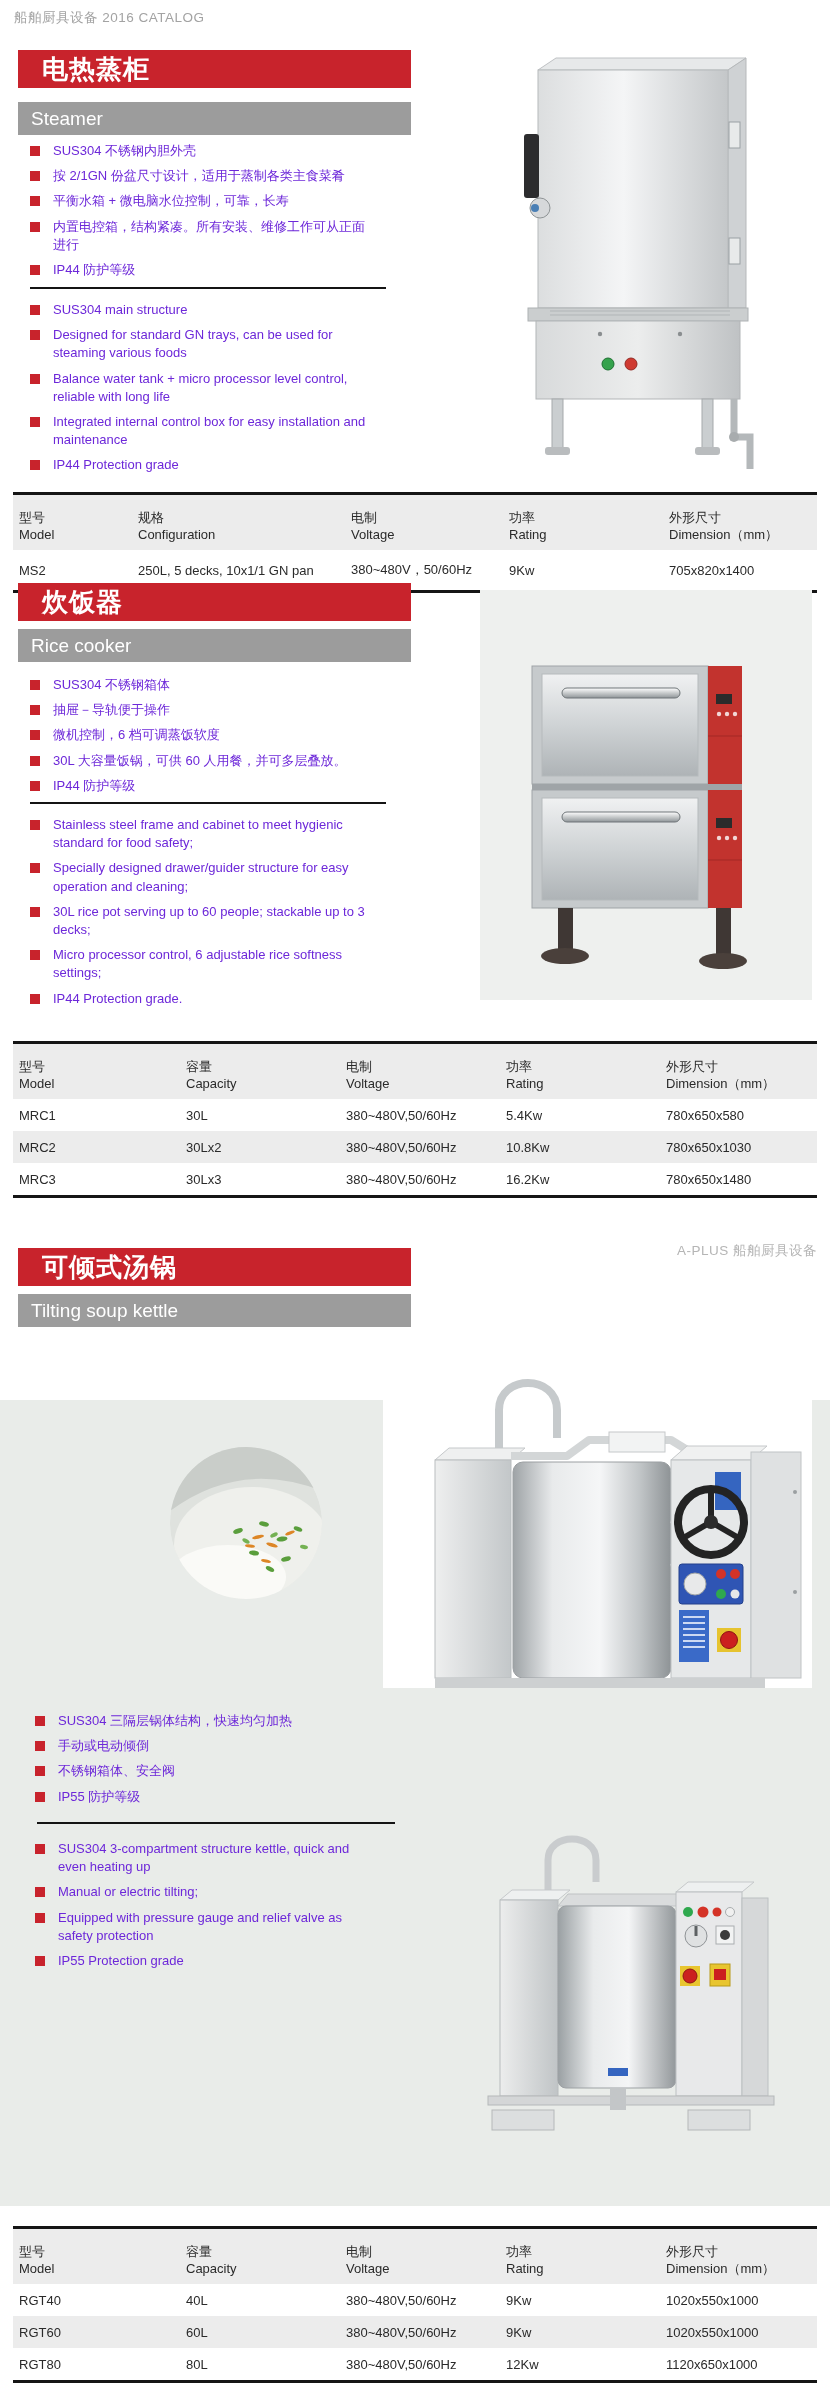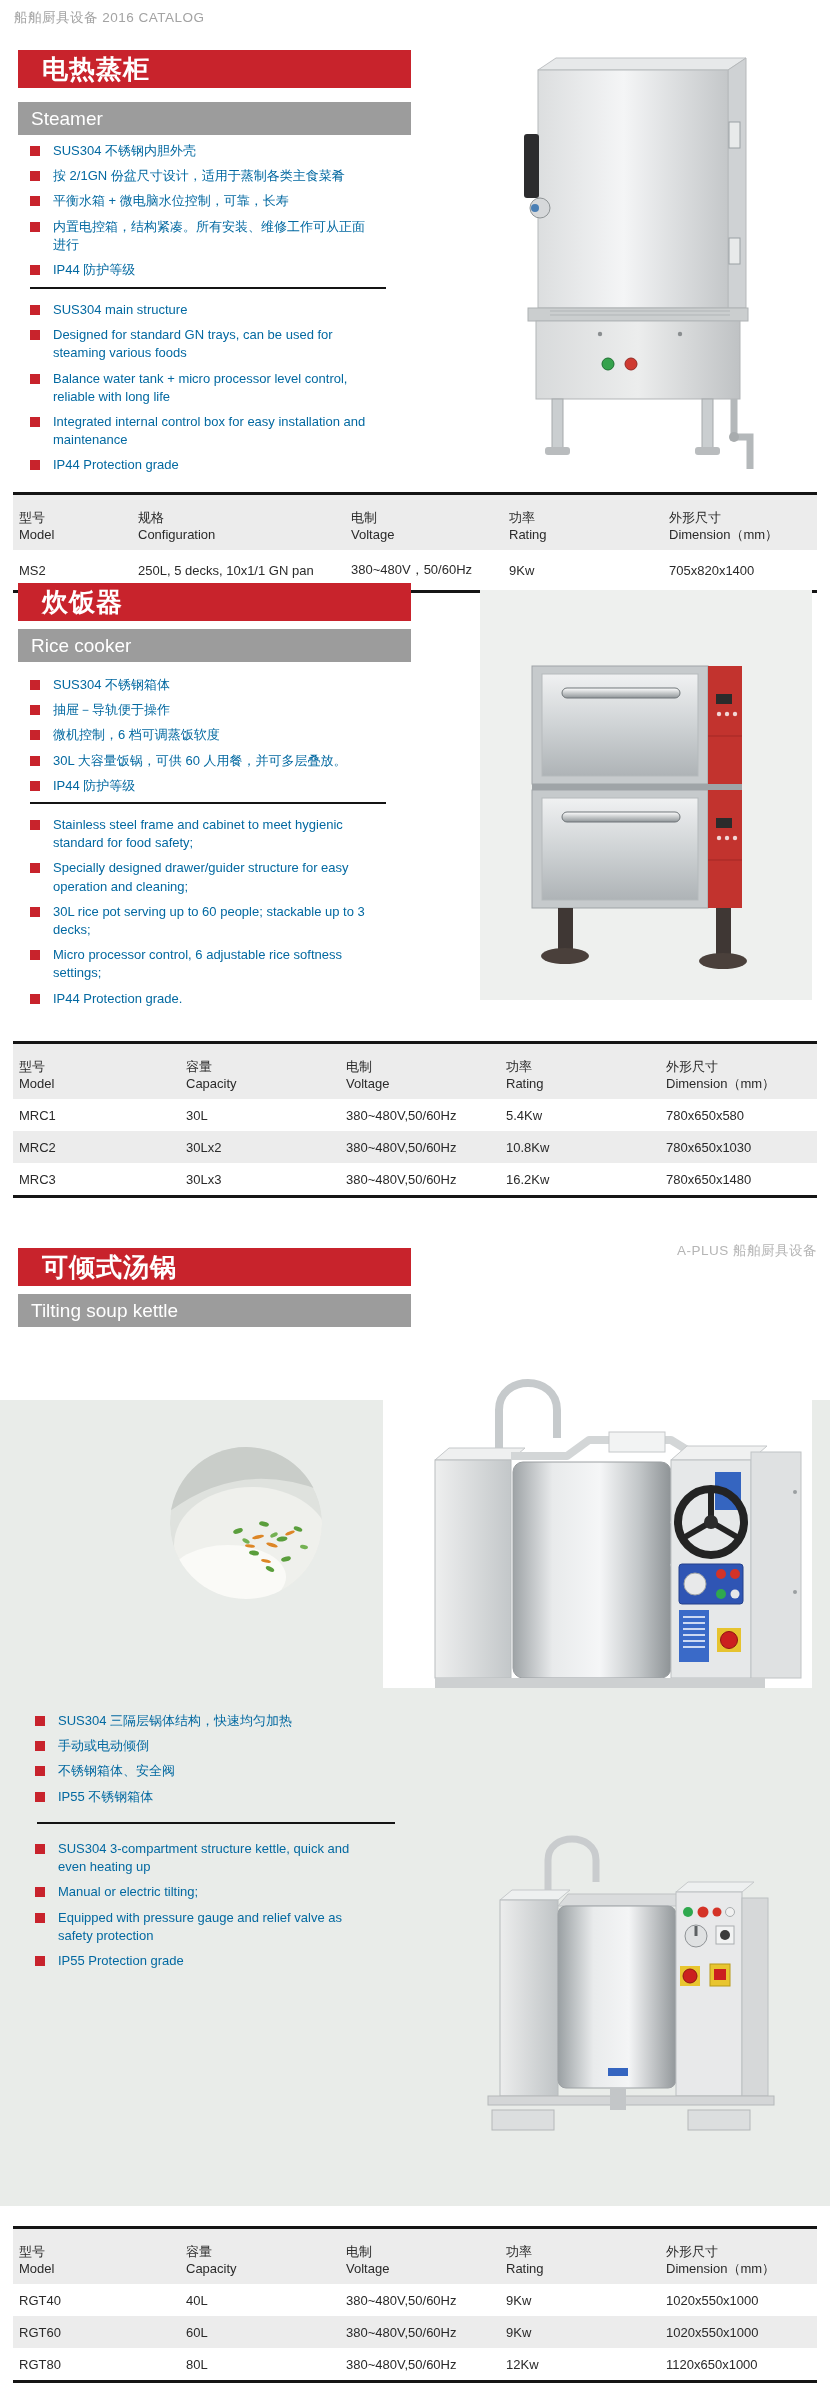--- a/index.html
+++ b/index.html
@@ -8,21 +8,21 @@
     overflow:hidden;font-family:"Liberation Sans","DejaVu Sans",sans-serif;
   }
   .catalog-header{position:absolute;left:14px;top:9px;font-size:13.5px;color:#a3a3a3;letter-spacing:.5px;}
   .brand-note{position:absolute;right:13px;top:1242px;font-size:13.5px;color:#b5b5b5;letter-spacing:.5px;}
 
   .banner-red{position:absolute;left:18px;width:393px;height:38px;background:#c8232c;color:#fff;
     font-size:26px;font-weight:bold;line-height:38px;padding-left:24px;box-sizing:border-box;letter-spacing:1px;}
   .banner-gray{position:absolute;left:18px;width:393px;height:33px;background:#9c9c9c;color:#fff;
     font-size:19px;line-height:33px;padding-left:13px;box-sizing:border-box;}
 
-  .features{position:absolute;margin:0;padding:0;list-style:none;font-size:13px;color:#0369a1;width:338px;}
+  .features{position:absolute;margin:0;padding:0;list-style:none;font-size:13px;color:#6d28d9;width:338px;}
   .features li{position:relative;padding-left:23px;margin-bottom:7px;line-height:1.4;}
   .features .sq{position:absolute;left:0;top:4px;width:10px;height:10px;background:#c8232c;}
 
   .divider{position:absolute;height:2px;background:#141414;}
 
   .tbl{position:absolute;left:13px;width:804px;border-top:3px solid #151515;border-bottom:3px solid #151515;
     font-size:13px;color:#2a2a2a;}
   .tbl .thead{display:grid;background:#ececec;padding:14px 0 7px;line-height:1.32;}
   .tbl .trow{display:grid;align-items:center;}
   .t1 .thead,.t1 .trow{grid-template-columns:119px 213px 158px 160px 154px;}
@@ -331,21 +331,21 @@
         <ellipse cx="120" cy="86" rx="5" ry="1.6" transform="rotate(-20 120 86)"></ellipse>
         <ellipse cx="96" cy="114" rx="5" ry="1.6" transform="rotate(12 96 114)"></ellipse>
       </g>
     </svg>
   </div>
 
   <ul class="features" style="left:35px;top:1712px;">
     <li><span class="sq"></span><span>SUS304 三隔层锅体结构，快速均匀加热</span></li>
     <li><span class="sq"></span><span>手动或电动倾倒</span></li>
     <li><span class="sq"></span><span>不锈钢箱体、安全阀</span></li>
-    <li><span class="sq"></span><span>IP55 不锈钢箱体</span></li>
+    <li><span class="sq"></span><span>IP55 防护等级</span></li>
   </ul>
 
   <div class="divider" style="left:37px;top:1822px;width:358px;"></div>
 
   <ul class="features" style="left:35px;top:1840px;">
     <li><span class="sq"></span><span>SUS304 3-compartment structure kettle, quick and even heating up</span></li>
     <li><span class="sq"></span><span>Manual or electric tilting;</span></li>
     <li><span class="sq"></span><span>Equipped with pressure gauge and relief valve as safety protection</span></li>
     <li><span class="sq"></span><span>IP55 Protection grade</span></li>
   </ul>

